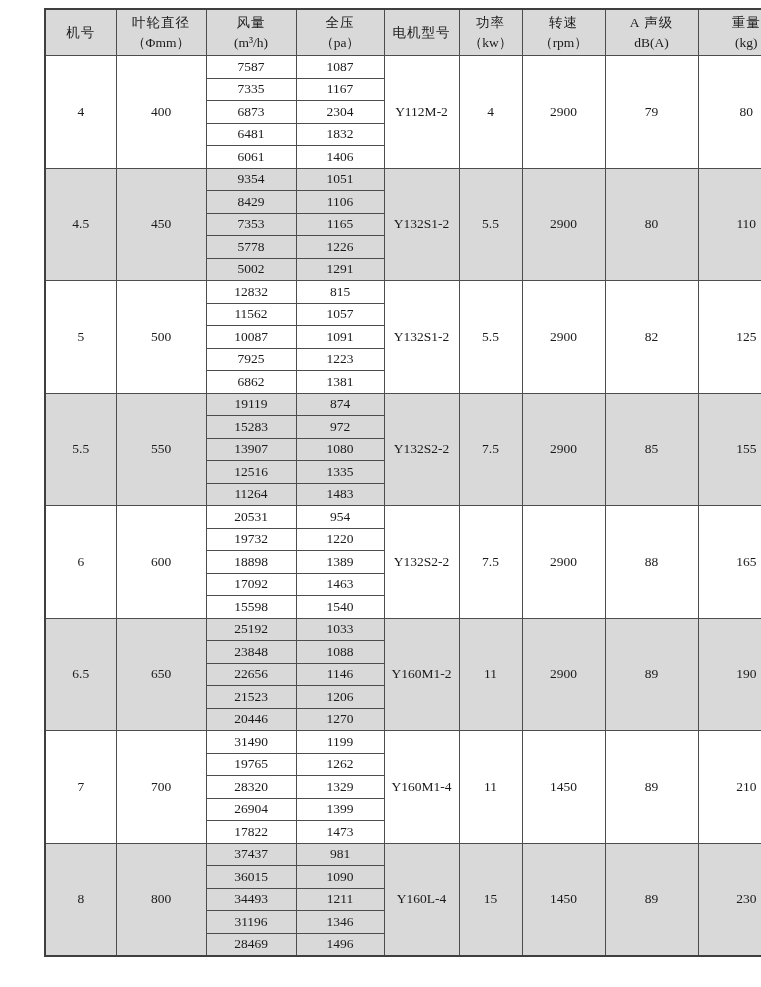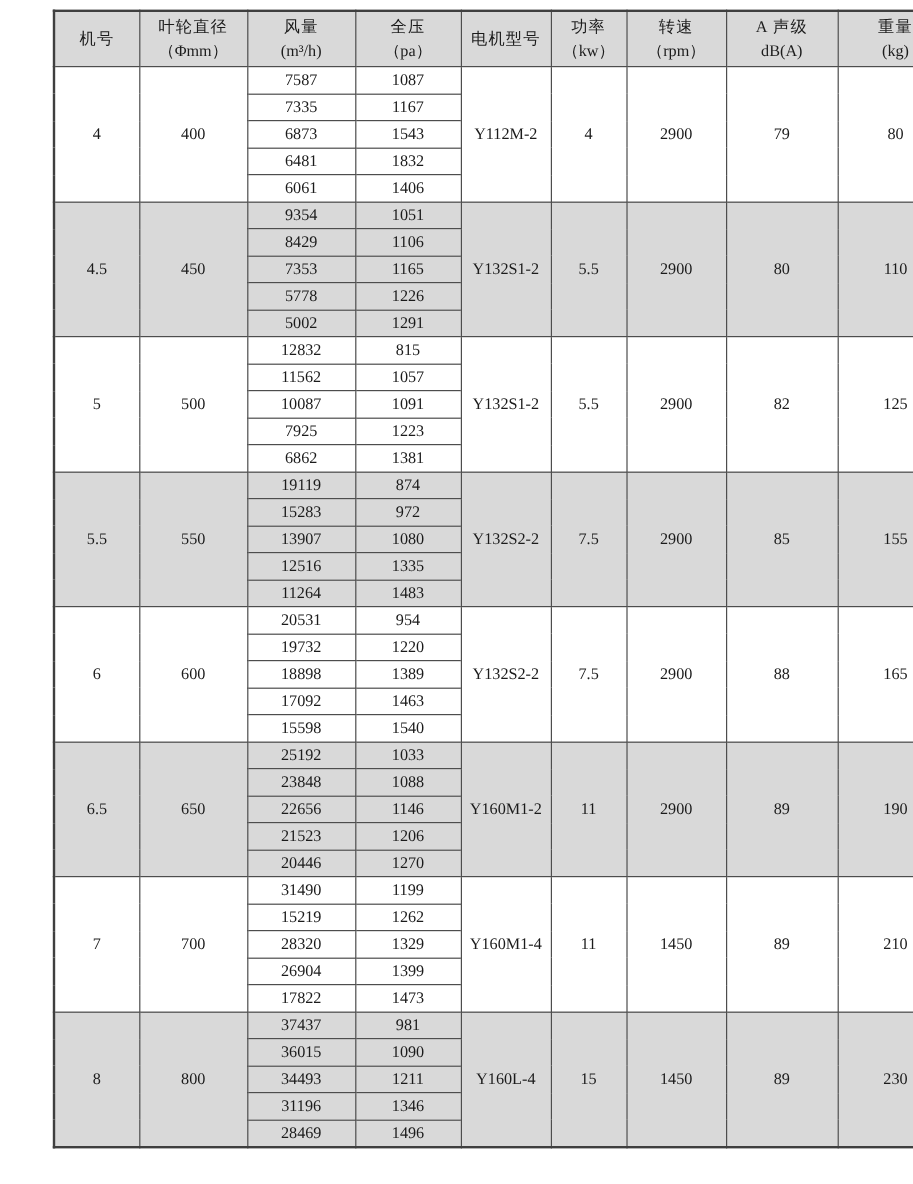--- a/index.html
+++ b/index.html
@@ -119,21 +119,21 @@
           <td rowspan="5">2900</td>
           <td rowspan="5">79</td>
           <td rowspan="5">80</td>
         </tr>
         <tr>
           <td>7335</td>
           <td>1167</td>
         </tr>
         <tr>
           <td>6873</td>
-          <td>1543</td>
+          <td>2304</td>
         </tr>
         <tr>
           <td>6481</td>
           <td>1832</td>
         </tr>
         <tr>
           <td>6061</td>
           <td>1406</td>
         </tr>
         <tr class="shaded">
@@ -276,21 +276,21 @@
           <td rowspan="5">700</td>
           <td>31490</td>
           <td>1199</td>
           <td rowspan="5">Y160M1-4</td>
           <td rowspan="5">11</td>
           <td rowspan="5">1450</td>
           <td rowspan="5">89</td>
           <td rowspan="5">210</td>
         </tr>
         <tr>
-          <td>15219</td>
+          <td>19765</td>
           <td>1262</td>
         </tr>
         <tr>
           <td>28320</td>
           <td>1329</td>
         </tr>
         <tr>
           <td>26904</td>
           <td>1399</td>
         </tr>

